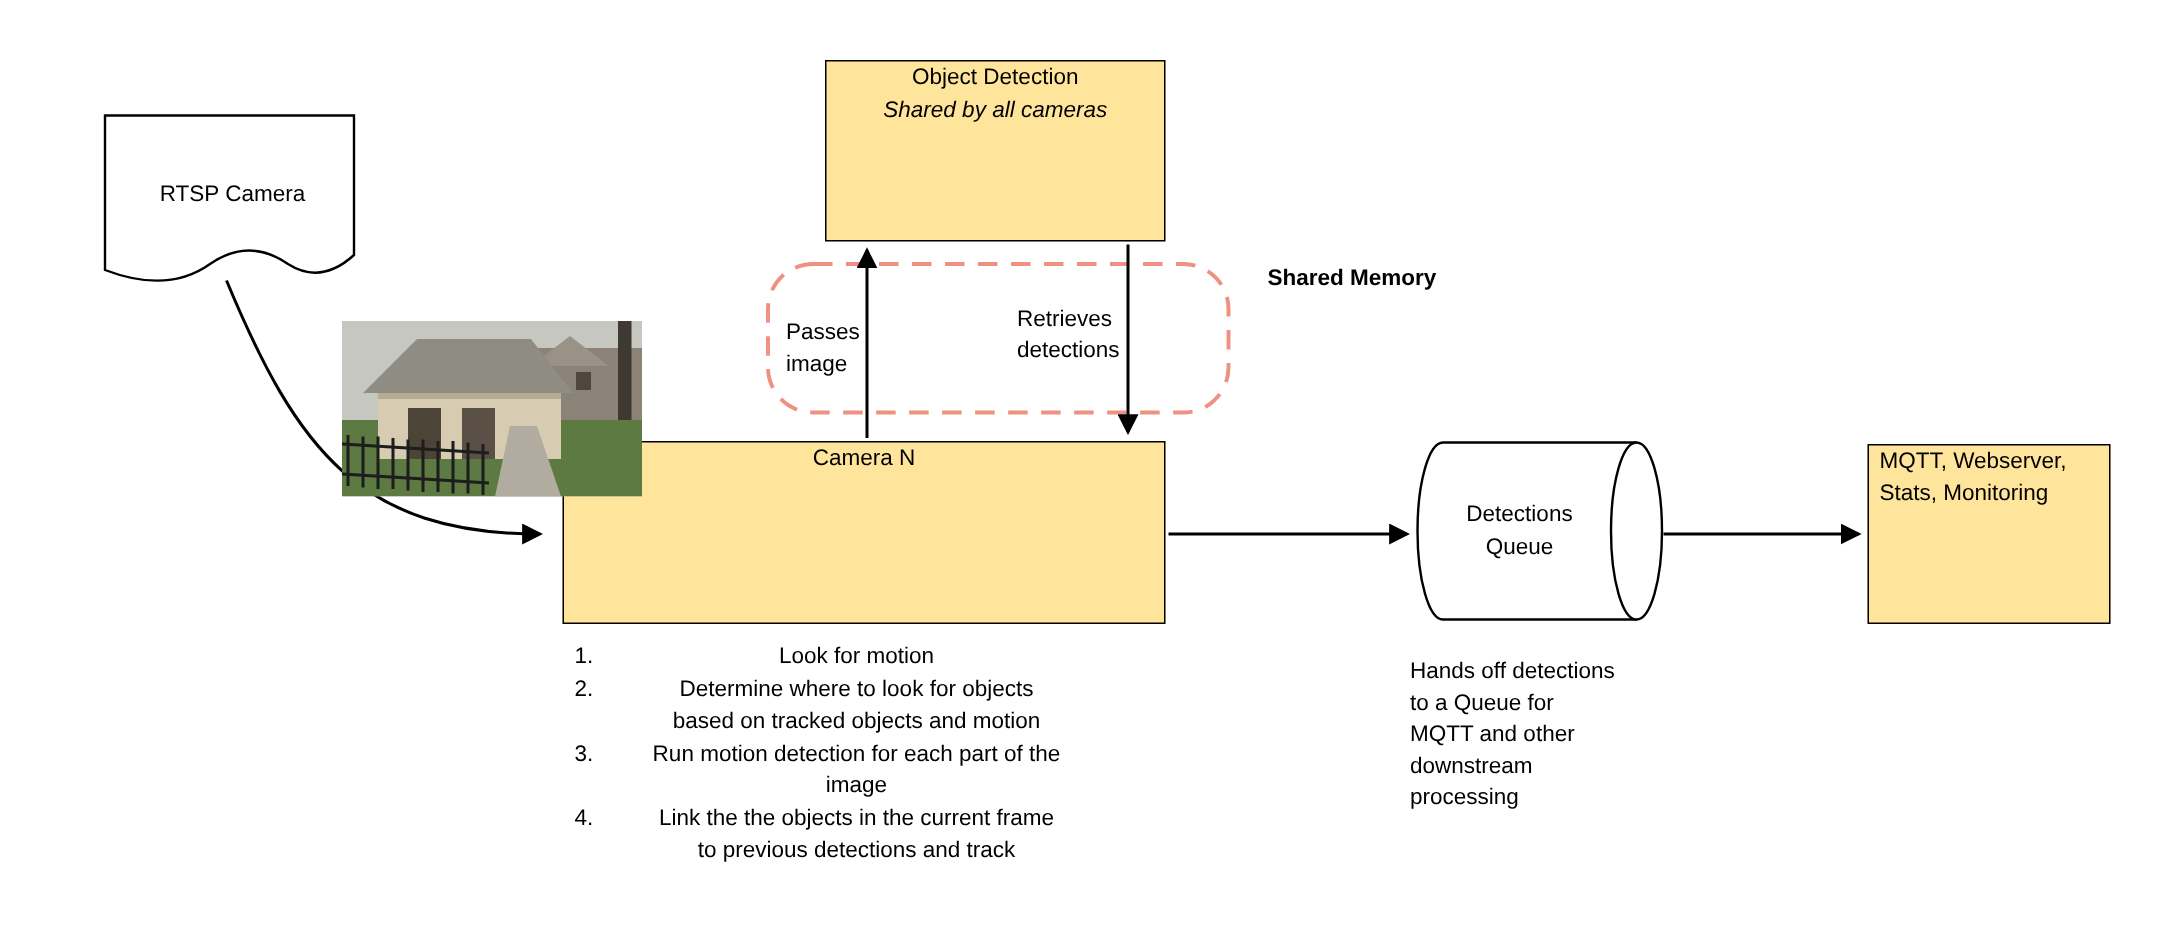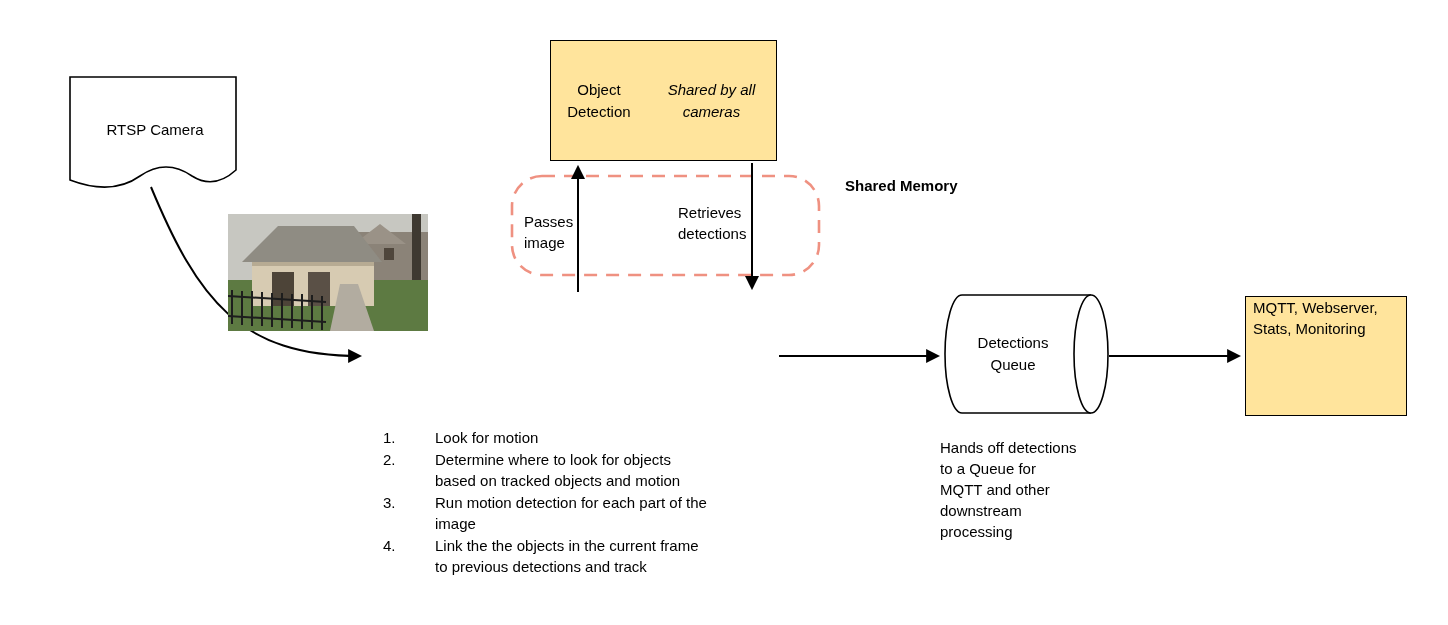--- a/index.html
+++ b/index.html
@@ -12,35 +12,35 @@
   body { font-family:"Liberation Sans", sans-serif; background:#ffffff; color:#000; }
   .canvas { position:relative; width:1448px; height:625px; background:#fff; overflow:hidden; }
   .layer { position:absolute; left:0; top:0; z-index:1; }
   .shape-outline { fill:#ffffff; stroke:var(--box-border); stroke-width:1.6; }
   .shape-fill-only { fill:#ffffff; stroke:none; }
   .shape-stroke-only { fill:none; stroke:var(--box-border); stroke-width:1.6; }
   .dash-rect { fill:none; stroke:var(--dash-color); stroke-width:2.6; stroke-dasharray:13 9; }
   .arrow { fill:none; stroke:var(--arrow-color); stroke-width:2; marker-end:url(#ah); }
   .arrow-fill { fill:var(--arrow-color); }
   .box { position:absolute; z-index:2; background:var(--box-fill); border:1.6px solid var(--box-border);
-         display:flex; flex-direction:row; align-items:center; justify-content:flex-start;
+         display:flex; flex-direction:column; align-items:center; justify-content:flex-start;
          font-size:15px; line-height:22px; text-align:center; }
   .note, .label { position:absolute; z-index:3; font-size:15px; line-height:21px; }
   .italic { font-style:italic; }
   .bold { font-weight:bold;margin-top:44px; }
   .photo { position:absolute; left:228px; top:214px; width:200px; height:117px; z-index:5; }
   .rtsp-label { left:75px; top:119px; width:160px; text-align:center; }
   .od-box { left:550px; top:40px; width:227px; height:121px; }
   .passes { left:524px; top:211px; width:54px; }
   .retrieves { left:678px; top:202px; width:74px; }
   .sm-note { left:845px; top:131px; width:182px; }
   .camera-box { left:375px; top:294px; width:402px; height:122px; }
   .steps { position:absolute; z-index:3; left:383px; top:427px; width:324px;
            font-size:15px; line-height:21.5px; list-style:none; counter-reset:step; }
-  .steps li { position:relative; padding-left:52px; counter-increment:step; }
+  .steps li { position:relative; padding-left:52px; counter-increment:step;text-align:center; }
   .steps li::before { content: counter(step) "."; position:absolute; left:0; }
   .fetch-note { left:45px; top:342px; width:142px; }
   .q-label { left:963px; top:332px; width:100px; text-align:center; line-height:22px; }
   .q-note { left:940px; top:437px; width:142px; }
   .out-box { left:1245px; top:296px; width:162px; height:120px;
              align-items:flex-start; text-align:left; padding:0 7px; line-height:21px; }
 </style>
 </head>
 <body>
 
@@ -109,20 +109,23 @@
   </div>
 
   <div class="note passes">Passes image</div>
 
   <div class="note retrieves">Retrieves detections</div>
 
   <div class="note sm-note">
     <div class="bold">Shared Memory</div>
   </div>
 
+  <div class="box camera-box">
+    <div>Camera N</div>
+  </div>
 
   <ol class="steps">
     <li>Look for motion</li>
     <li>Determine where to look for objects based on tracked objects and motion</li>
     <li>Run motion detection for each part of the image</li>
     <li>Link the the objects in the current frame to previous detections and track</li>
   </ol>
 
 
   <div class="note q-note">Hands off detections to a Queue for MQTT and other downstream processing</div>

